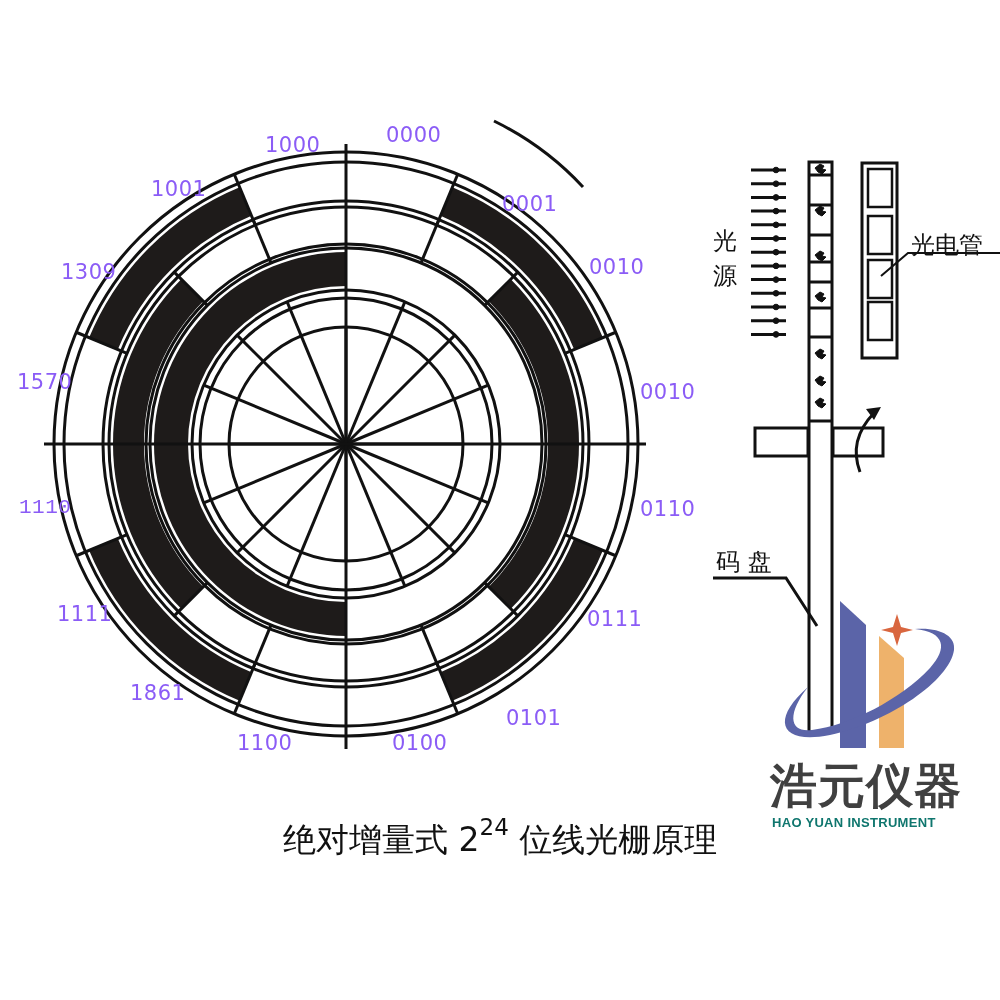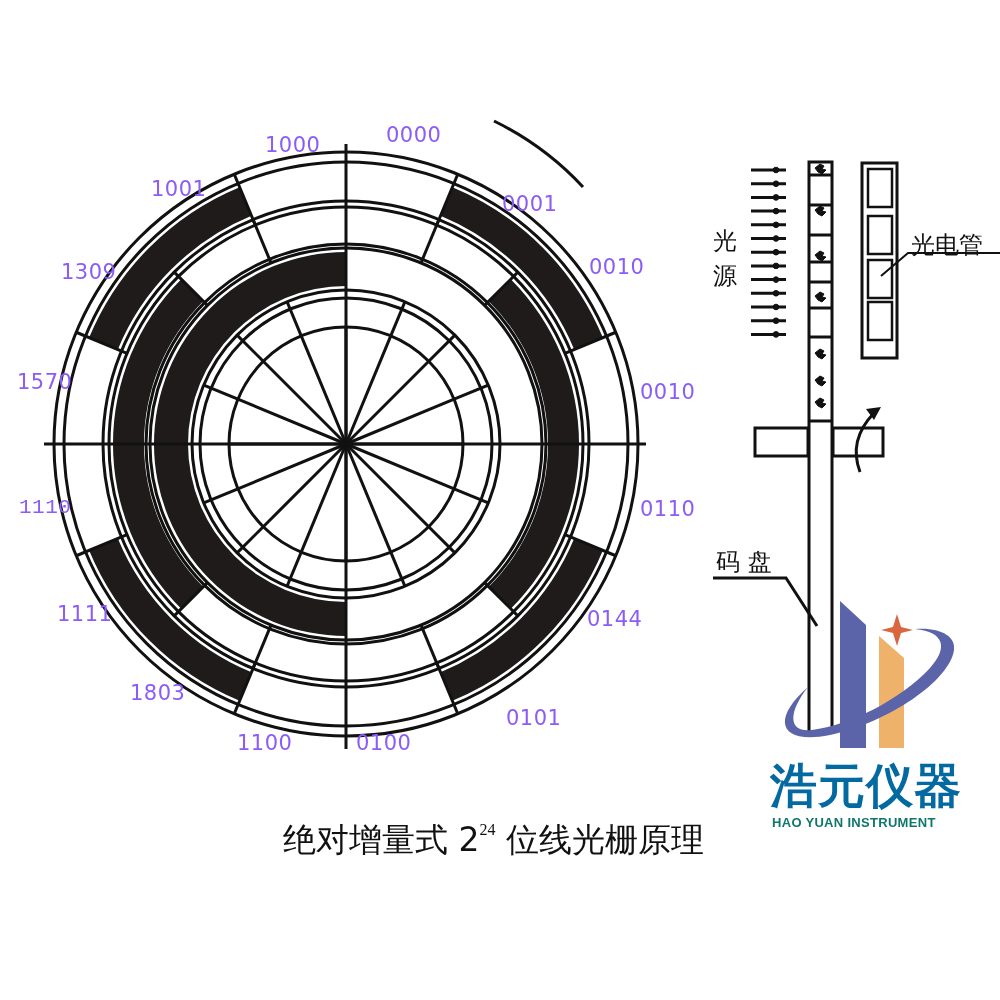--- a/index.html
+++ b/index.html
@@ -1,22 +1,22 @@
 <!DOCTYPE html>
 <html><head>
 <meta charset="utf-8">
 <style>
   html,body{margin:0;padding:0;background:#ffffff;}
   body{width:1000px;height:1000px;position:relative;overflow:hidden;font-family:"DejaVu Sans","Liberation Sans",sans-serif;}
   #stage{position:absolute;left:0;top:0;width:1000px;height:1000px;}
   .code-label{position:absolute;font-size:21px;color:#8b5cf6;font-family:"DejaVu Sans",sans-serif;letter-spacing:0.5px;}
   .cn-label{position:absolute;font-size:24px;color:#111;font-family:"DejaVu Sans",sans-serif;}
   .title{position:absolute;left:283px;top:818px;font-size:33px;color:#111;font-family:"DejaVu Sans",sans-serif;white-space:nowrap;}
-  .title sup{font-size:16px;position:relative;top:-4px;font-family:Liberation Serif, serif;}
-  .brand-cn{position:absolute;left:770px;top:755px;font-size:47px;font-weight:bold;color:#0369a1;font-family:"DejaVu Sans",sans-serif;letter-spacing:1px;}
+  .title sup{font-size:23px;position:relative;top:-4px;}
+  .brand-cn{position:absolute;left:770px;top:755px;font-size:47px;font-weight:bold;color:#404040;font-family:"DejaVu Sans",sans-serif;letter-spacing:1px;}
   .brand-en{position:absolute;left:772px;top:815px;font-size:13px;font-weight:bold;color:#0f766e;font-family:"Liberation Sans",sans-serif;letter-spacing:0.3px;white-space:nowrap;}
 </style>
 </head>
 <body>
 
 <svg id="stage" width="1000" height="1000" viewBox="0 0 1000 1000" xmlns="http://www.w3.org/2000/svg">
   <g id="disk">
       <path d="M346 636 A192 192 0 0 1 345.99999999999994 252 L345.99999999999994 286 A158 158 0 0 0 346 602 Z" fill="#1e1b1a"></path>
       <path d="M510.7558800164656 279.24411998353446 A233 233 0 0 1 510.7558800164656 608.7558800164655 L488.8355697996826 586.8355697996826 A202 202 0 0 0 488.8355697996826 301.1644302003174 Z" fill="#1e1b1a"></path>
       <path d="M181.24411998353443 608.7558800164657 A233 233 0 0 1 181.2441199835344 279.24411998353446 L203.16443020031736 301.1644302003174 A202 202 0 0 0 203.1644302003174 586.8355697996826 Z" fill="#1e1b1a"></path>
@@ -155,25 +155,25 @@
     <path d="M808 687 C770 720 780 745 830 735 C890 722 950 680 954 650 C956 636 940 627 915 629 C945 632 948 648 930 668 C900 700 850 725 812 730 C790 733 786 715 808 687 Z" fill="#5b64a8"></path>
   </g>
 </svg>
 
 <div id="code-labels">
     <div class="code-label" style="left: 386px; top: 123px;">0000</div>
     <div class="code-label" style="left: 502px; top: 192px;">0001</div>
     <div class="code-label" style="left: 589px; top: 255px;">0010</div>
     <div class="code-label" style="left: 640px; top: 380px;">0010</div>
     <div class="code-label" style="left: 640px; top: 497px;">0110</div>
-    <div class="code-label" style="left: 587px; top: 607px;">0144</div>
+    <div class="code-label" style="left: 587px; top: 607px;">0111</div>
     <div class="code-label" style="left: 506px; top: 706px;">0101</div>
-    <div class="code-label" style="left: 356px; top: 731px; text-align: right;">0100</div>
+    <div class="code-label" style="left: 392px; top: 731px; text-align: right;">0100</div>
     <div class="code-label" style="left: 237px; top: 731px;">1100</div>
-    <div class="code-label" style="left: 130px; top: 681px;">1803</div>
+    <div class="code-label" style="left: 130px; top: 681px;">1861</div>
     <div class="code-label" style="left: 57px; top: 602px;">1111</div>
     <div class="code-label" style="left: 19px; top: 496px; font-family: Liberation Mono, monospace;">1110</div>
     <div class="code-label" style="left: 17px; top: 370px;">1570</div>
     <div class="code-label" style="left: 61px; top: 260px;">1309</div>
     <div class="code-label" style="left: 151px; top: 177px;">1001</div>
     <div class="code-label" style="left: 265px; top: 133px;">1000</div>
   </div>
 
 <div class="cn-label" style="left:713px;top:225px;">光</div>
 <div class="cn-label" style="left:713px;top:260px;">源</div>

